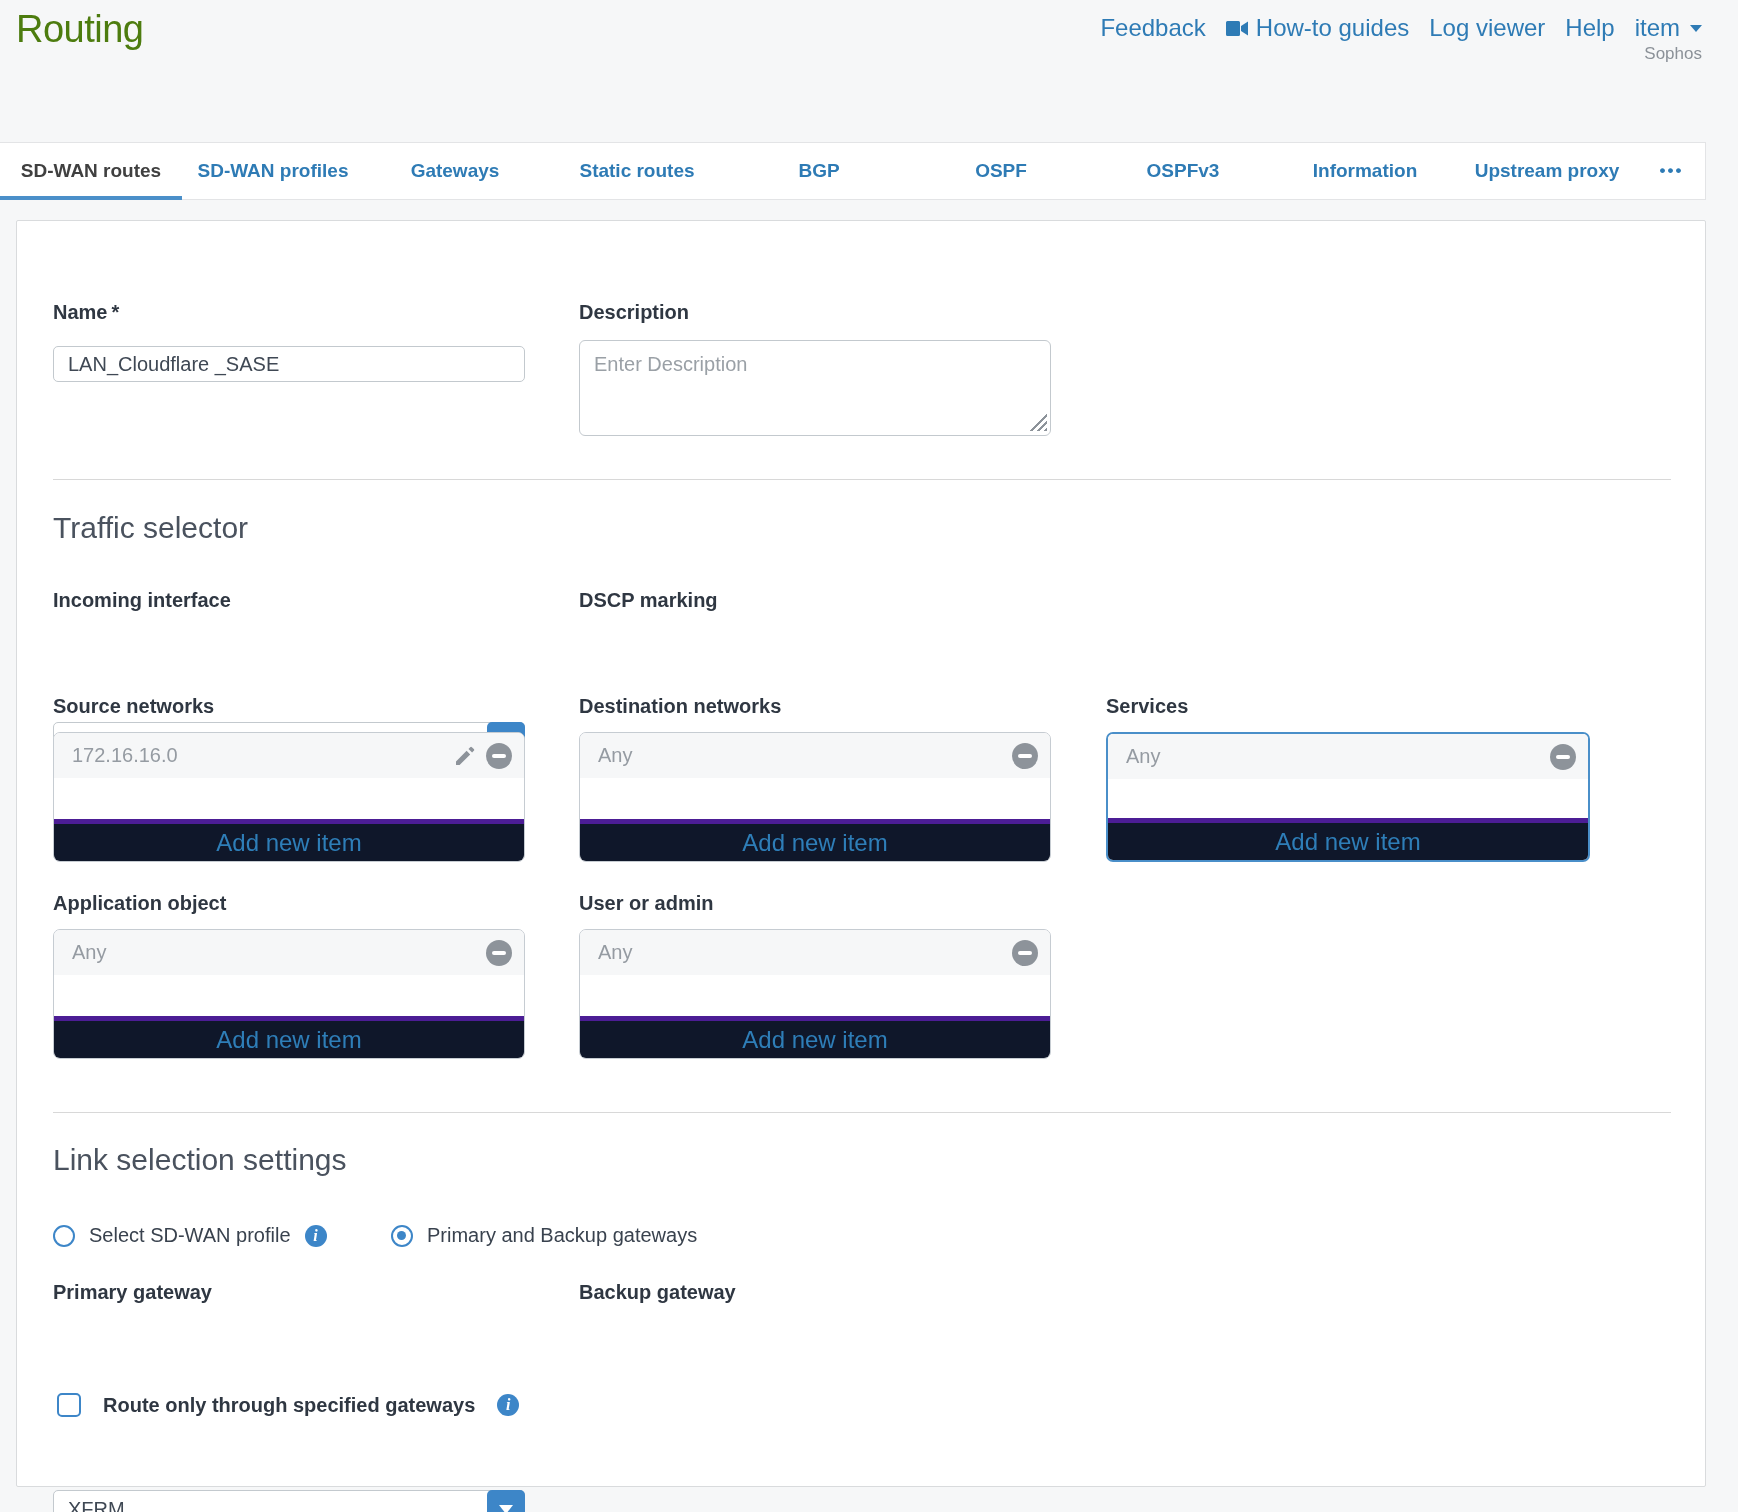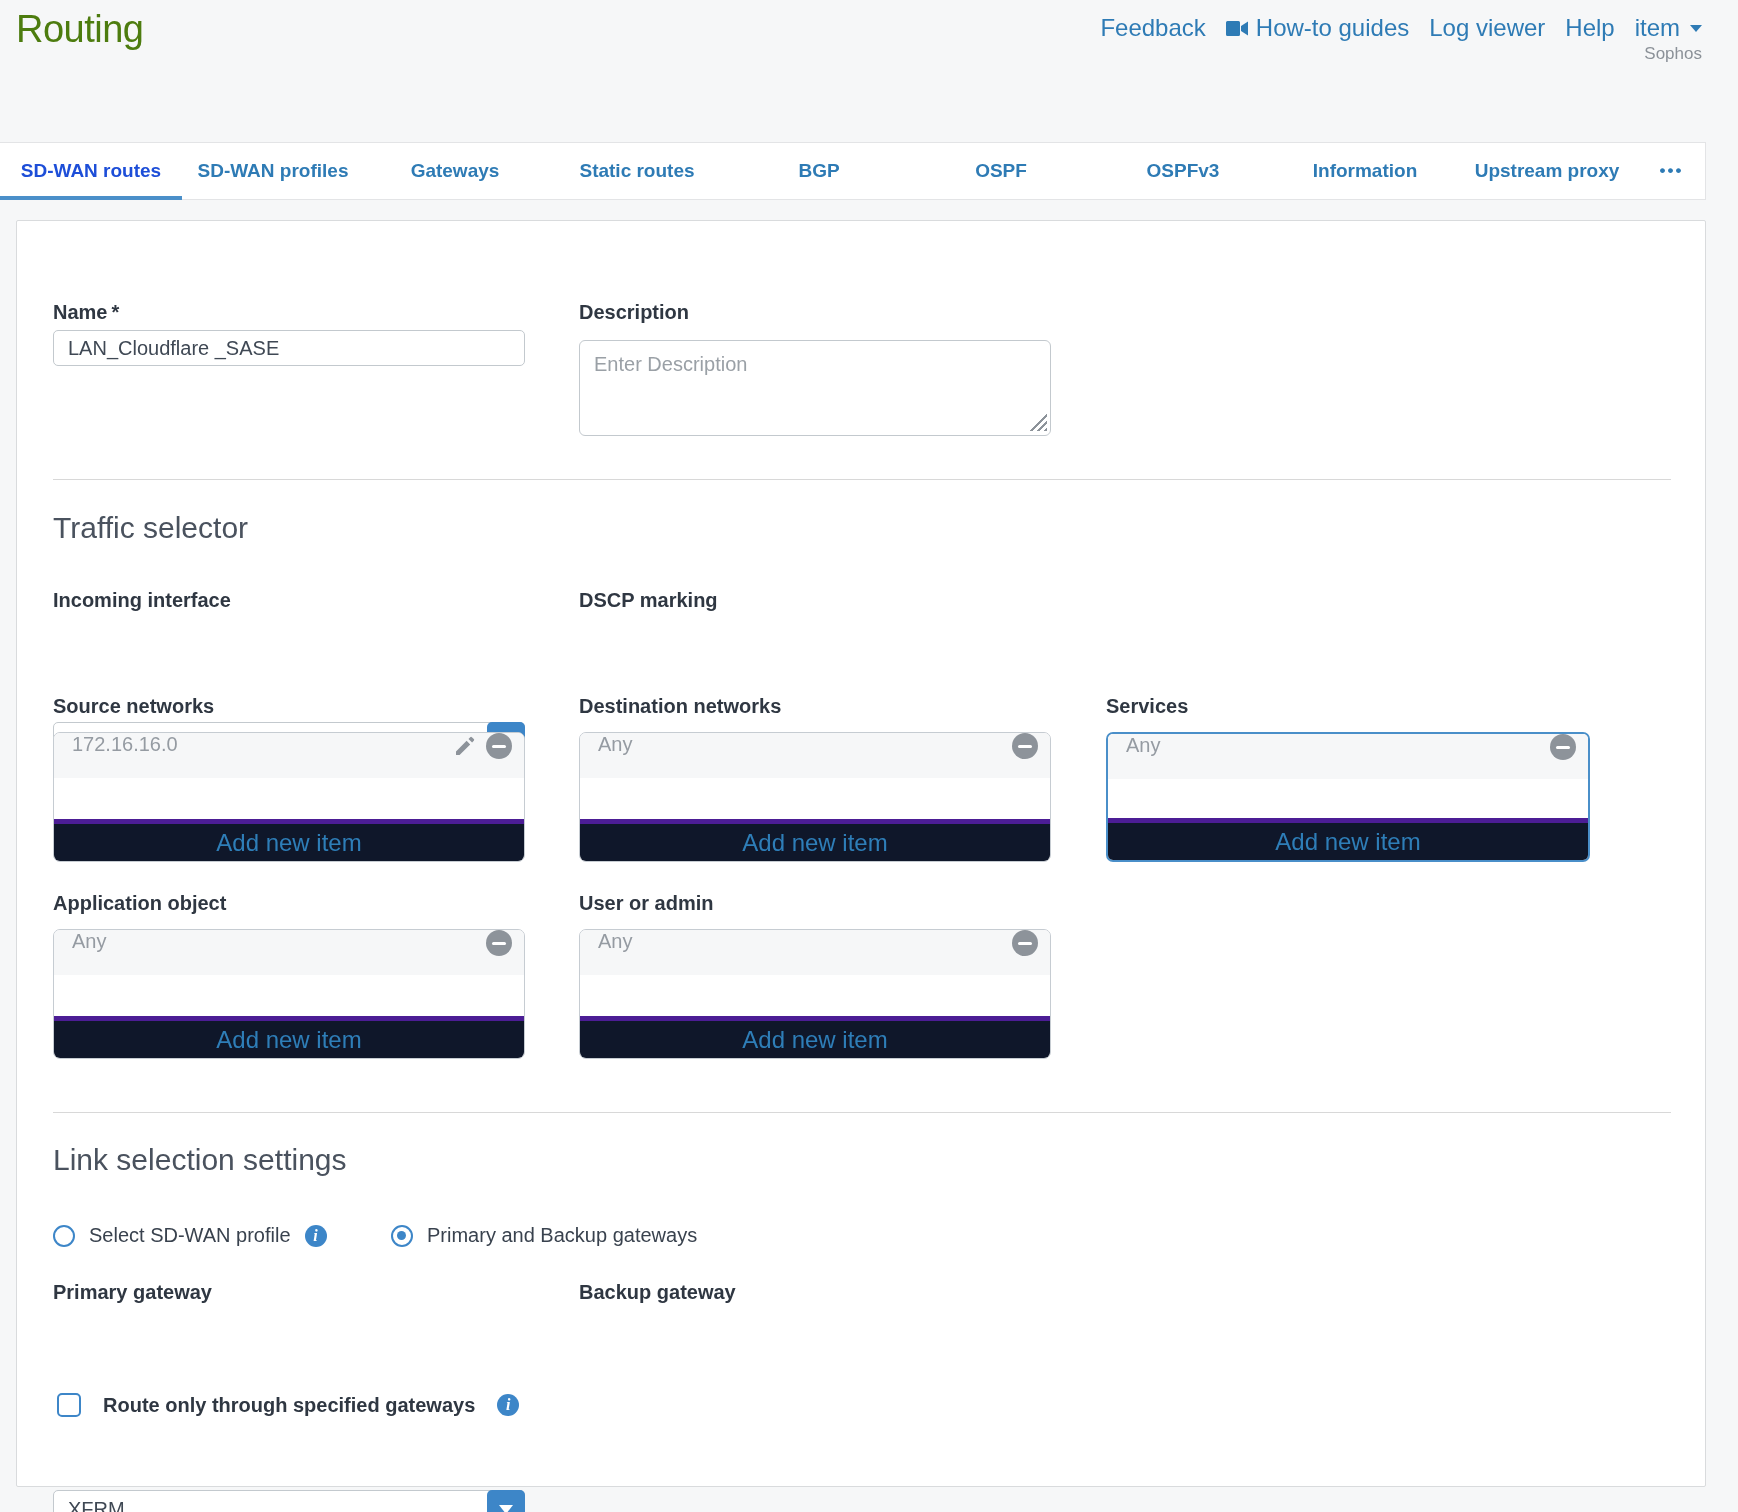--- a/index.html
+++ b/index.html
@@ -36,21 +36,21 @@
   .tabbar {
     position:absolute; left:0; top:142px; width:1706px; height:58px;
     background:#ffffff; border:1px solid #e3e4e6; border-left:none;
     display:flex;
   }
   .tab {
     width:182px; height:100%; position:relative;
     display:flex; align-items:center; justify-content:center;
     font-size:19px; font-weight:700; color:#2e7bb5; cursor:pointer;
   }
-  .tab.active { color:#1d4ed8; }
+  .tab.active { color:#404040; }
   .tab.active::after {
     content:""; position:absolute; left:0; bottom:-1px; width:100%; height:4px;
     background:#4a8fc9;
   }
   .tab-more {
     flex:1; display:flex; align-items:center; justify-content:center;
     font-size:17px; font-weight:700; color:#2e7bb5; letter-spacing:2px; cursor:pointer;
   }
   
   .card {
@@ -103,21 +103,21 @@
     border-top:9px solid #ffffff;
   }
   
   .item-box {
     width:472px; height:130px; border:1px solid #c6ccd2; border-radius:7px;
     background:#fff; display:flex; flex-direction:column; overflow:hidden;
   }
   .item-box.focused { border:2px solid #4a8fc9; }
   .item-row {
     height:45px; background:#f6f7f8; flex:none;
-    display:flex; align-items:flex-start; padding:0 12px 0 18px;
+    display:flex; align-items:center; padding:0 12px 0 18px;
   }
   .item-text { font-size:20px; color:#959ba2; flex:1; }
   .row-icons { display:flex; align-items:center; gap:8px; }
   .minus-icon {
     width:26px; height:26px; border-radius:50%; background:#8d939a;
     position:relative; cursor:pointer; flex:none;
   }
   .minus-icon::before {
     content:""; position:absolute; left:6px; top:11.5px; width:14px; height:3.5px;
     border-radius:2px; background:#ffffff;
@@ -215,21 +215,21 @@
       <span>Upstream proxy</span>
     </div>
   <div class="tab-more">•••</div>
 </div>
 
 <div class="card">
 
   <div class="abs field-label" style="left:36px; top:80px;">
     <span>Name</span><span class="req">*</span>
   </div>
-  <input class="abs text-input" style="left: 36px; top: 109px;" type="text" value="LAN_Cloudflare _SASE">
+  <input class="abs text-input" style="left: 36px; top: 125px;" type="text" value="LAN_Cloudflare _SASE">
 
   <div class="abs field-label" style="left:562px; top:80px;">Description</div>
   <div class="abs desc-wrap" style="left:562px; top:119px;">
     <textarea class="desc-area" placeholder="Enter Description" style=""></textarea>
     <div class="resize-handle"></div>
   </div>
 
   <div class="abs divider" style="left:36px; top:258px; width:1618px;"></div>
 
   <div class="abs section-heading" style="left:36px; top:290px;">Traffic selector</div>

